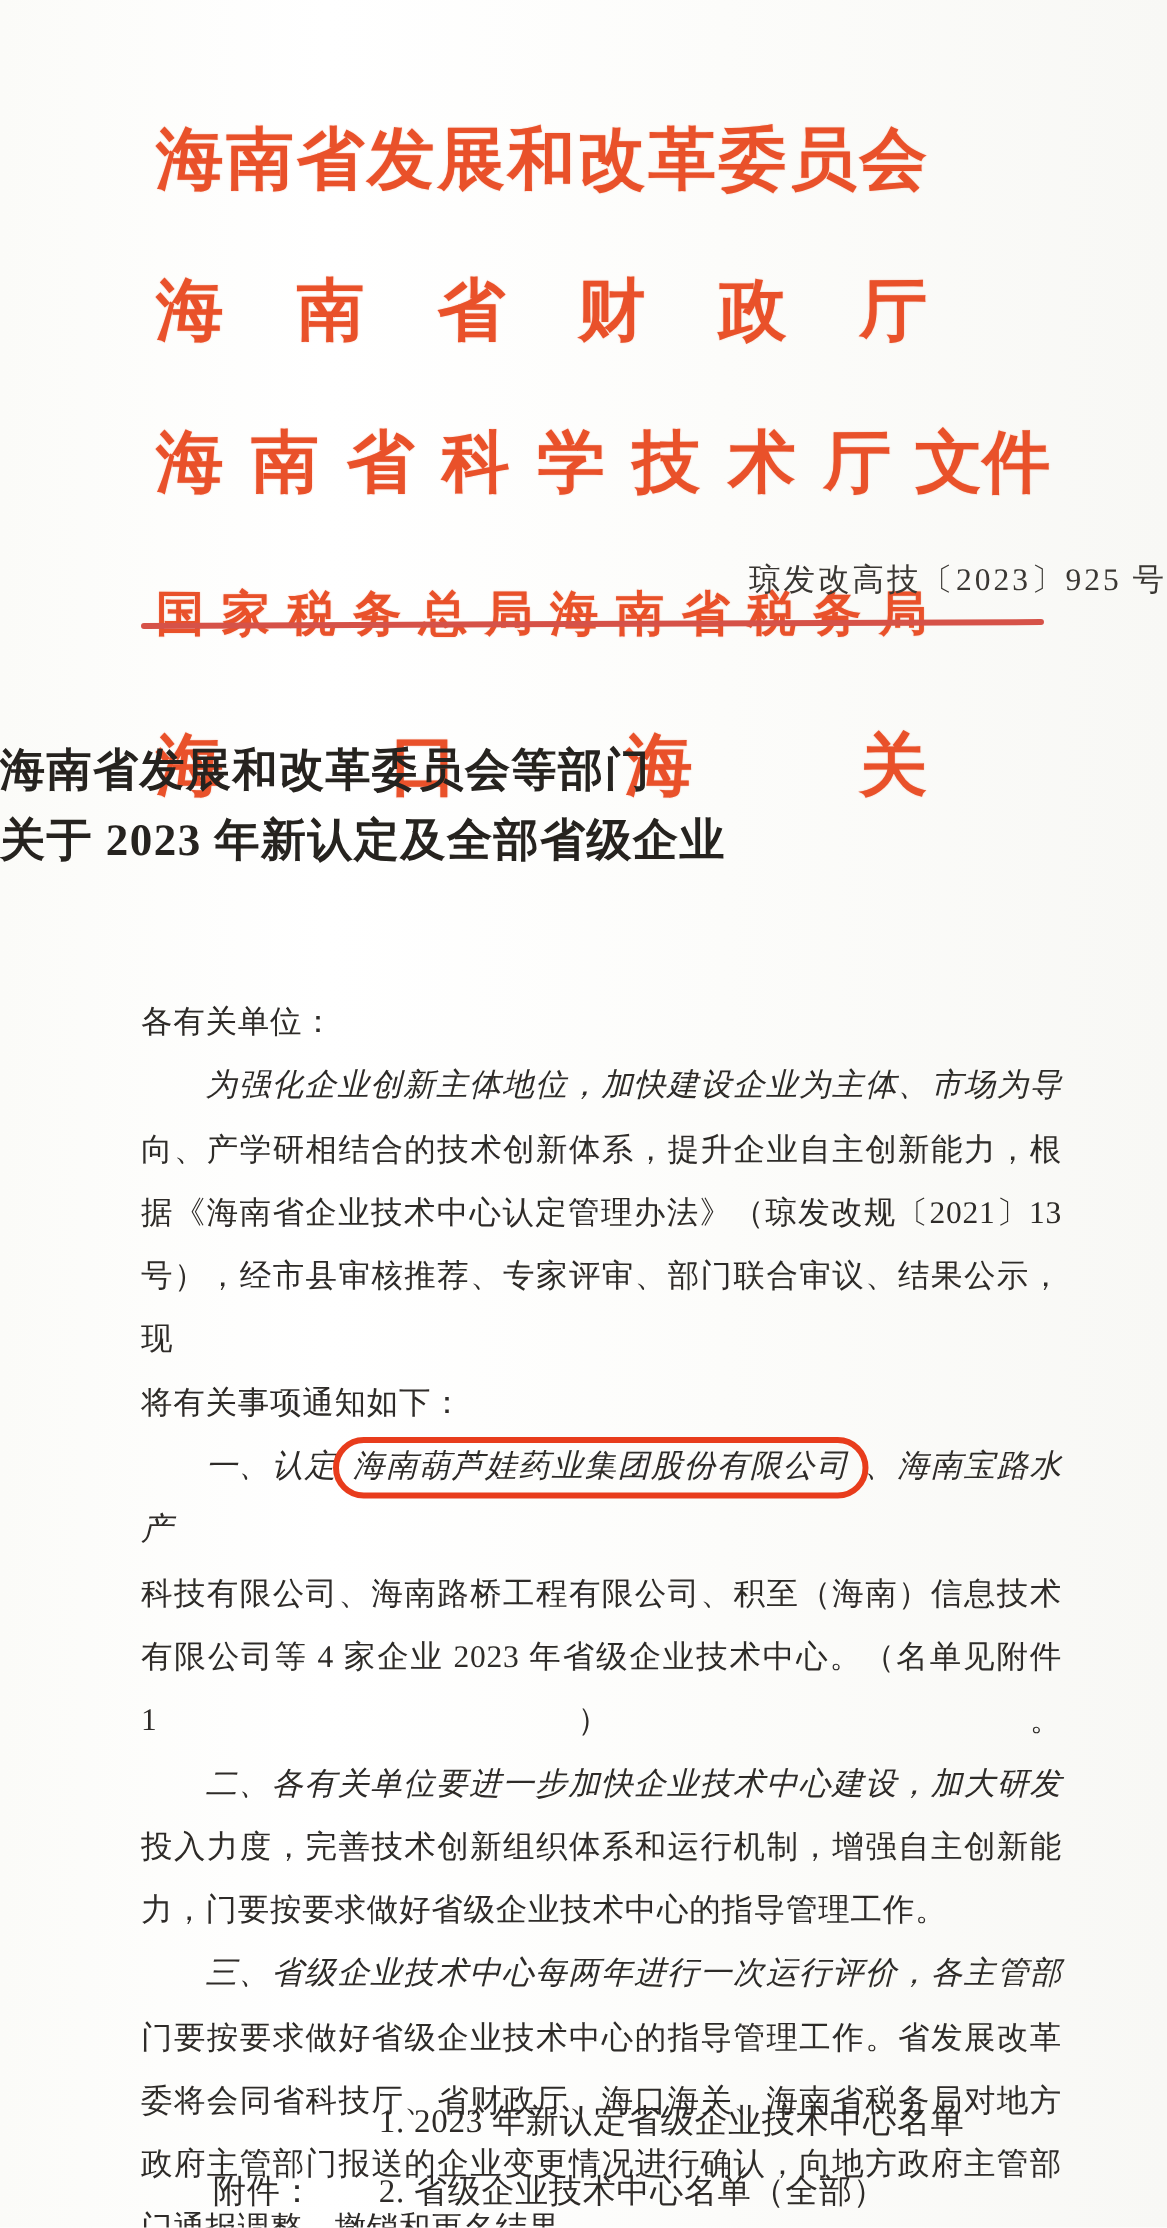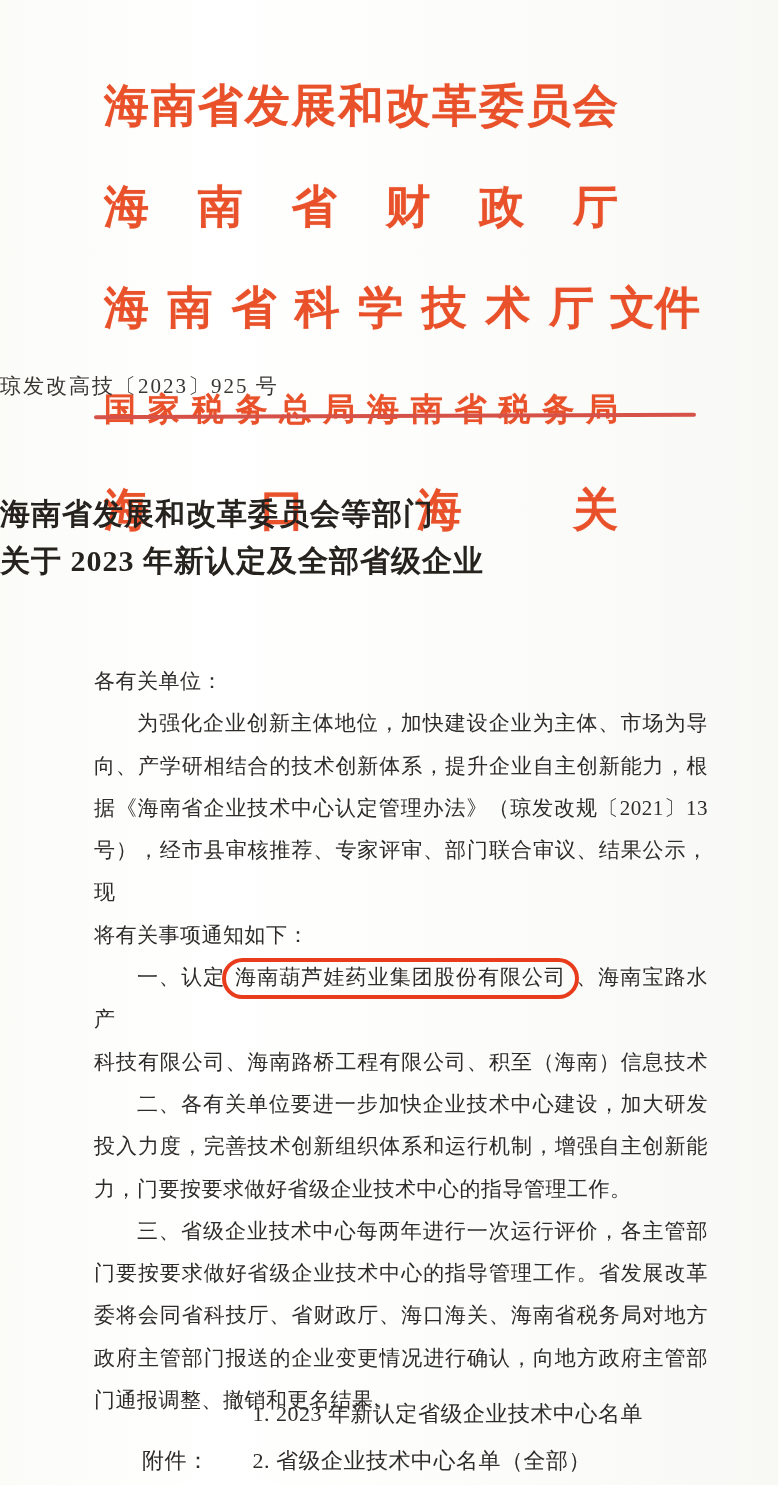--- a/index.html
+++ b/index.html
@@ -26,21 +26,21 @@
     flex:1; text-align:justify; text-align-last:justify;margin-top:44px;
   }
   .agency-line .agency-suffix { flex:none; margin-left:16px; }
   .agency-line .agency-suffix:empty { display:none; }
   .agency-line.wide { width:596px; }
   .agency-line.condensed { font-size:32px;align-items:center; }
 
   
   .doc-number {
     position:absolute; top:372px; left:0; width:778px;
-    text-align:left; font-size:21px; letter-spacing:2px; color:#3a3733;
+    text-align:right; font-size:21px; letter-spacing:2px; color:#3a3733;
   }
 
   
   .red-divider {
     position:absolute; top:414px; left:94px; width:602px; height:4px;
     background:var(--divider-red,#d65248); border-radius:2px;
     transform:rotate(-0.25deg);
   }
 
   
@@ -50,21 +50,21 @@
     color:#26231f; letter-spacing:1px;
   }
 
   
   .body-block {
     position:absolute; top:660px; left:94px; width:614px;
     font-size:21px; line-height:42.3px; letter-spacing:.5px;
   }
   .bline { text-align:justify; }
   .bline.fill { text-align-last:justify; }
-  .bline.indent { text-indent:43px; }
+  .bline.indent { text-indent:43px;font-style:italic; }
   .oval {
     border:4px solid var(--highlight-red,#e83c1c);
     border-radius:26px;
     padding:3px 9px 6px 9px;
     margin:0 -3px;
   }
 
   
   .attach-block {
     position:absolute; top:1390px; left:142px;
@@ -117,20 +117,21 @@
     <div class="bline fill indent">为强化企业创新主体地位，加快建设企业为主体、市场为导</div>
     <div class="bline fill">向、产学研相结合的技术创新体系，提升企业自主创新能力，根</div>
     <div class="bline fill">据《海南省企业技术中心认定管理办法》（琼发改规〔2021〕13</div>
     <div class="bline fill">号），经市县审核推荐、专家评审、部门联合审议、结果公示，现</div>
     <div class="bline">将有关事项通知如下：</div>
 
     <div class="bline fill indent">
       <span>一、认定</span><span class="oval">海南葫芦娃药业集团股份有限公司</span><span>、海南宝路水产</span>
     </div>
     <div class="bline fill">科技有限公司、海南路桥工程有限公司、积至（海南）信息技术</div>
+    <div class="bline fill">有限公司等 4 家企业 2023 年省级企业技术中心。（名单见附件 1）。</div>
 
     <div class="bline fill indent">二、各有关单位要进一步加快企业技术中心建设，加大研发</div>
     <div class="bline fill">投入力度，完善技术创新组织体系和运行机制，增强自主创新能</div>
     <div class="bline">力，门要按要求做好省级企业技术中心的指导管理工作。</div>
 
     <div class="bline fill indent">三、省级企业技术中心每两年进行一次运行评价，各主管部</div>
     <div class="bline fill">门要按要求做好省级企业技术中心的指导管理工作。省发展改革</div>
     <div class="bline fill">委将会同省科技厅、省财政厅、海口海关、海南省税务局对地方</div>
     <div class="bline fill">政府主管部门报送的企业变更情况进行确认，向地方政府主管部</div>
     <div class="bline">门通报调整、撤销和更名结果。</div>

